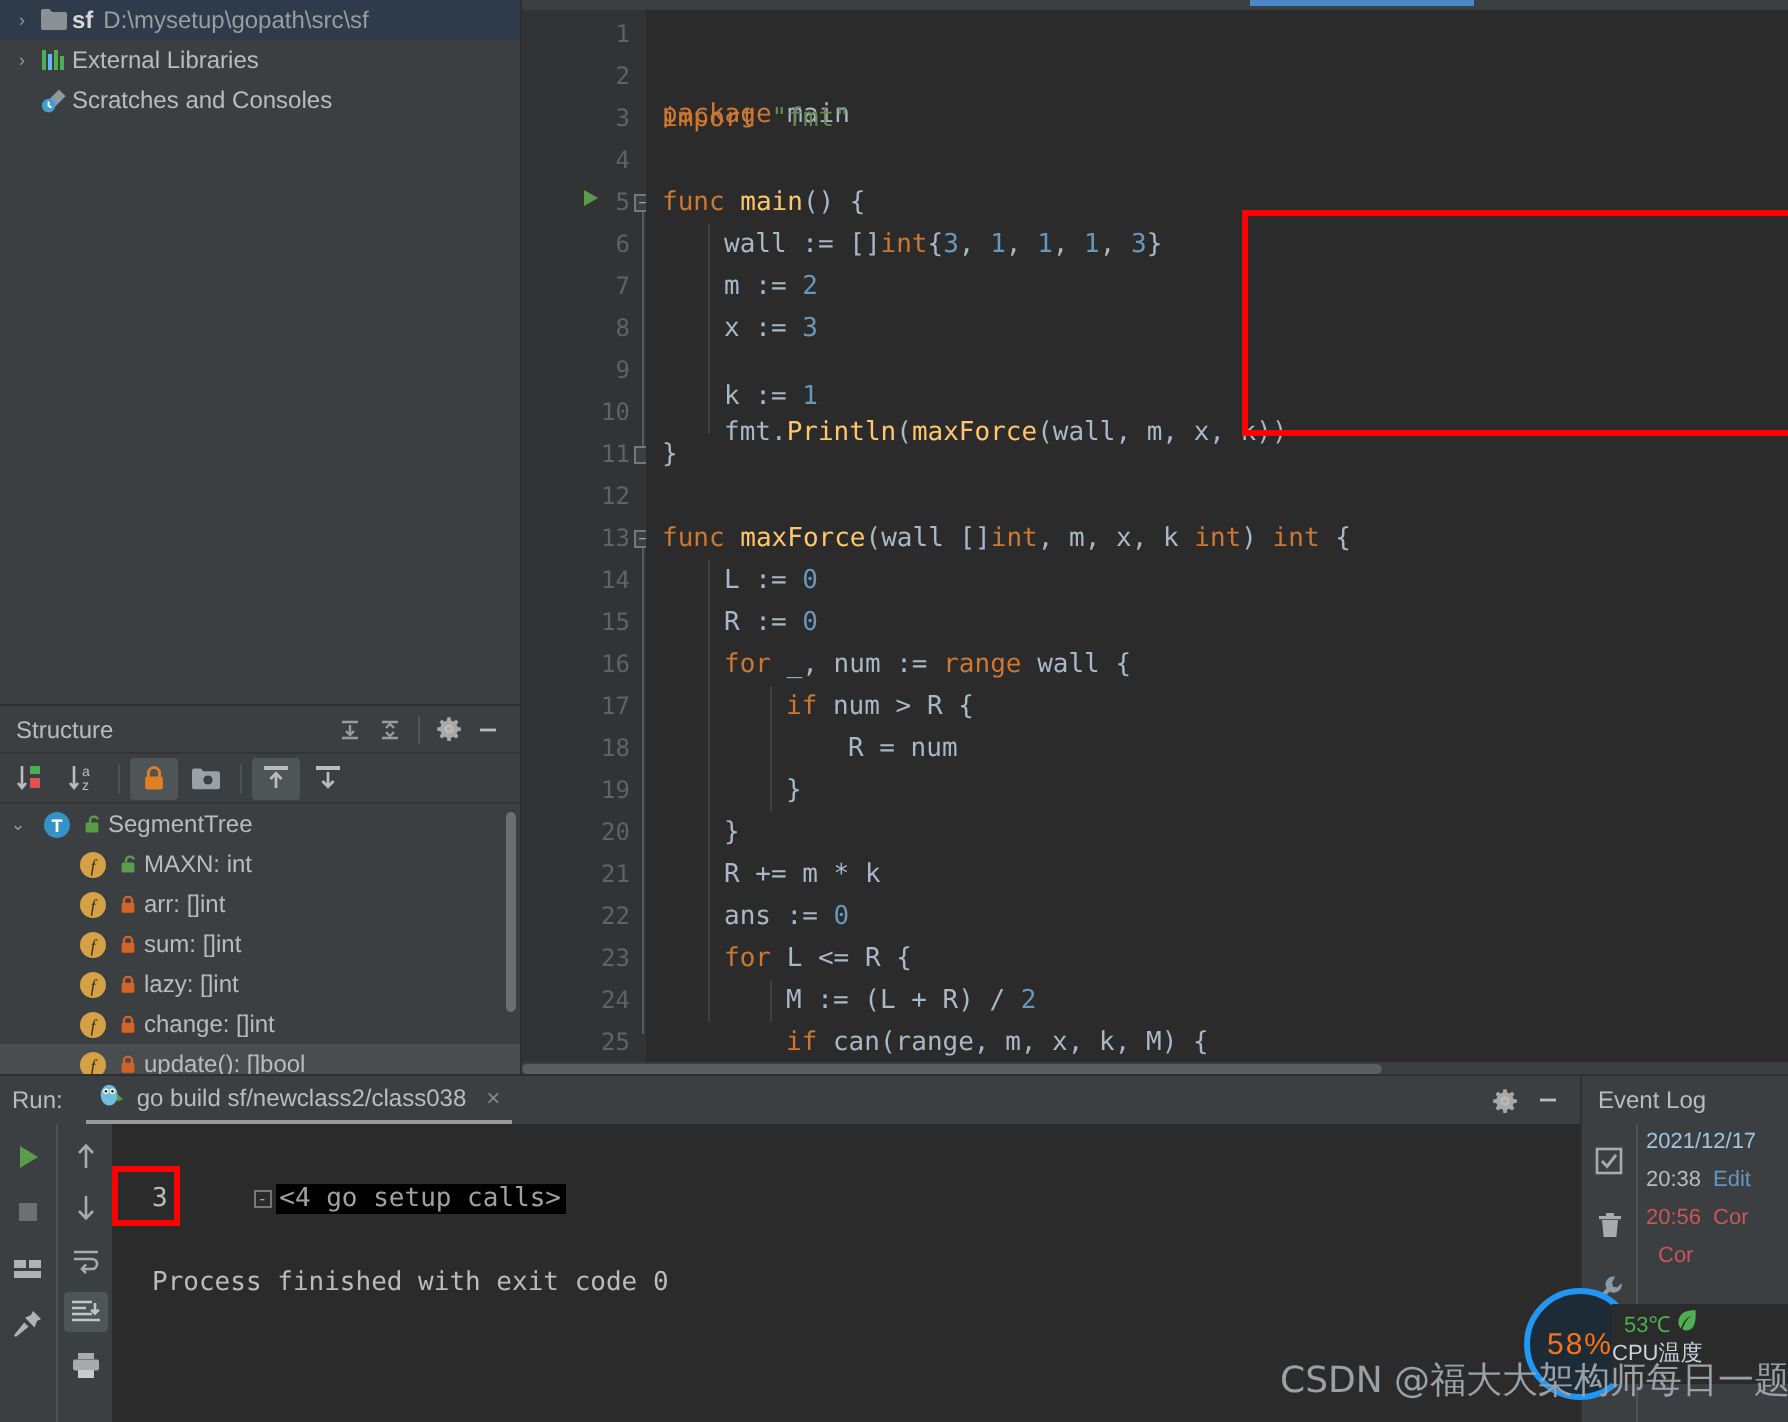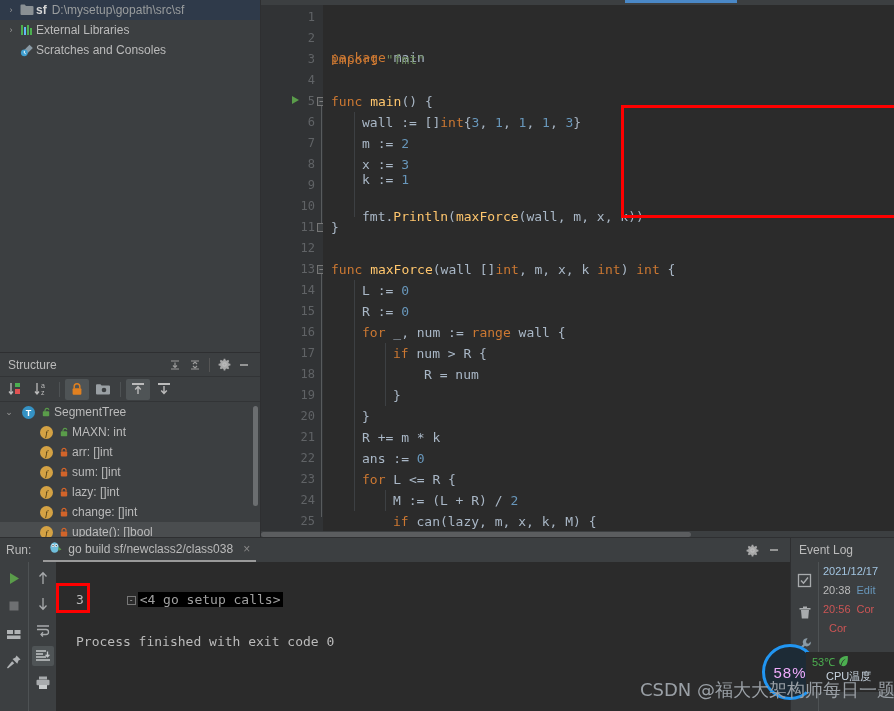--- a/index.html
+++ b/index.html
@@ -159,28 +159,28 @@
   .ev-time { color:#bbbbbb; }
   .ev-time.red { color:#cc5555; }
   .ev-link { color:#6897bb; margin-left:6px; }
   .ev-link.red { color:#cc5555; }
 
   
   #cpu-widget {
     position:absolute; left:762px; top:644px; width:56px; height:56px;
     border-radius:50%; background:#1d2b36; border:3px solid #2196f3;
     display:flex; align-items:center; justify-content:center;
-    color:#f0abfc; font-size:15px; letter-spacing:1px;
+    color:#f97316; font-size:15px; letter-spacing:1px;
   }
   #temp-box {
     position:absolute; left:806px; top:652px; width:88px; height:40px;
     background:#2b2b2b; color:#4caf50; font-size:11px; padding-top:2px;
   }
   #temp-box .tval { display:flex; align-items:center; gap:3px; padding-left:6px; }
-  #temp-box .tlabel { color:#c8d4e0; font-size:11px; padding-left:20px; }
+  #temp-box .tlabel { color:#c8d4e0; font-size:11px; padding-left:0; }
 
   
   #watermark {
     position:absolute; left:640px; top:678px;
     font-size:18px; color:#9aa0a6; white-space:nowrap;
     font-family:"DejaVu Sans", sans-serif;
   }
 </style>
 </head>
 <body>
@@ -466,37 +466,37 @@
       </div>
     <div id="code-wrap">
         <div class="code-line" style="top: 2px; left: 8px; margin-top: 40px;"><span class="kw">package </span><span class="typ">main</span></div>
         <div class="code-line" style="top: 23px; left: 8px;"></div>
         <div class="code-line" style="top: 44px; left: 8px;"><span class="kw">import </span><span class="str">"fmt"</span></div>
         <div class="code-line" style="top: 65px; left: 8px;"></div>
         <div class="code-line" style="top: 86px; left: 8px;"><span class="kw">func </span><span class="fn">main</span><span class="typ">() {</span></div>
         <div class="code-line" style="top: 107px; left: 39px;"><span class="typ">wall := []</span><span class="kw">int</span><span class="typ">{</span><span class="num">3</span><span class="typ">, </span><span class="num">1</span><span class="typ">, </span><span class="num">1</span><span class="typ">, </span><span class="num">1</span><span class="typ">, </span><span class="num">3</span><span class="typ">}</span></div>
         <div class="code-line" style="top: 128px; left: 39px;"><span class="typ">m := </span><span class="num">2</span></div>
         <div class="code-line" style="top: 149px; left: 39px;"><span class="typ">x := </span><span class="num">3</span></div>
-        <div class="code-line" style="top: 164px; left: 39px; text-align: center;"><span class="typ">k := </span><span class="num">1</span></div>
+        <div class="code-line" style="top: 183px; left: 39px; text-align: center;"><span class="typ">k := </span><span class="num">1</span></div>
         <div class="code-line" style="top: 191px; left: 39px; margin-top: 10px;"><span class="typ">fmt.</span><span class="fn">Println</span><span class="typ">(</span><span class="fn">maxForce</span><span class="typ">(wall, m, x, k))</span></div>
         <div class="code-line" style="top: 212px; left: 8px;"><span class="typ">}</span></div>
         <div class="code-line" style="top: 233px; left: 8px;"></div>
         <div class="code-line" style="top: 254px; left: 8px;"><span class="kw">func </span><span class="fn">maxForce</span><span class="typ">(wall []</span><span class="kw">int</span><span class="typ">, m, x, k </span><span class="kw">int</span><span class="typ">) </span><span class="kw">int</span><span class="typ"> {</span></div>
         <div class="code-line" style="top: 275px; left: 39px;"><span class="typ">L := </span><span class="num">0</span></div>
         <div class="code-line" style="top: 296px; left: 39px;"><span class="typ">R := </span><span class="num">0</span></div>
         <div class="code-line" style="top: 317px; left: 39px;"><span class="kw">for </span><span class="typ">_, num := </span><span class="kw">range </span><span class="typ">wall {</span></div>
         <div class="code-line" style="top: 338px; left: 70px; text-align: right;"><span class="kw">if </span><span class="typ">num &gt; R {</span></div>
         <div class="code-line" style="top: 359px; left: 101px;"><span class="typ">R = num</span></div>
         <div class="code-line" style="top: 380px; left: 70px;"><span class="typ">}</span></div>
         <div class="code-line" style="top: 401px; left: 39px;"><span class="typ">}</span></div>
         <div class="code-line" style="top: 422px; left: 39px;"><span class="typ">R += m * k</span></div>
         <div class="code-line" style="top: 443px; left: 39px;"><span class="typ">ans := </span><span class="num">0</span></div>
         <div class="code-line" style="top: 464px; left: 39px;"><span class="kw">for </span><span class="typ">L &lt;= R {</span></div>
         <div class="code-line" style="top: 485px; left: 70px;"><span class="typ">M := (L + R) / </span><span class="num">2</span></div>
-        <div class="code-line" style="top: 506px; left: 70px;"><span class="kw">if </span><span class="typ">can(lazy, m, x, k, M) {</span></div>
+        <div class="code-line" style="top: 506px; left: 70px;"><span class="kw">if </span><span class="typ">can(range, m, x, k, M) {</span></div>
         <div class="indentguide" style="left: 31px; top: 107px; height: 105px;"></div>
         <div class="indentguide" style="left: 31px; top: 275px; height: 231px;"></div>
         <div class="indentguide" style="left: 62px; top: 338px; height: 63px;"></div>
         <div class="indentguide" style="left: 62px; top: 485px; height: 21px;"></div>
       </div>
     <div id="red-box-editor"></div>
     <div id="editor-hscroll">
       <div class="thumb"></div>
     </div>
   </div>

